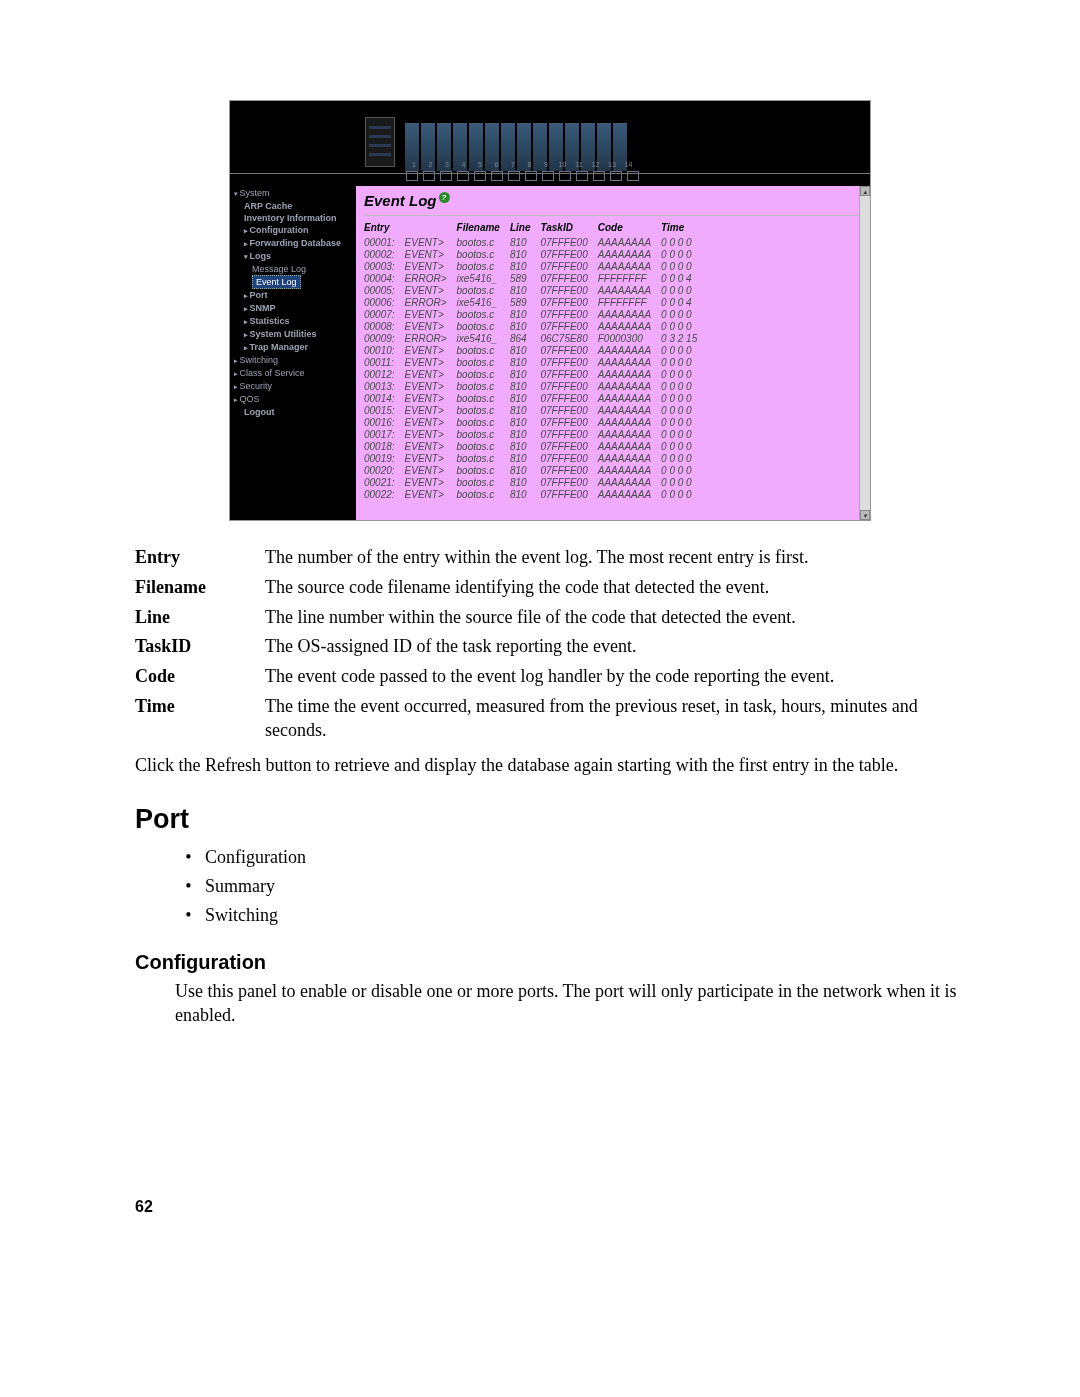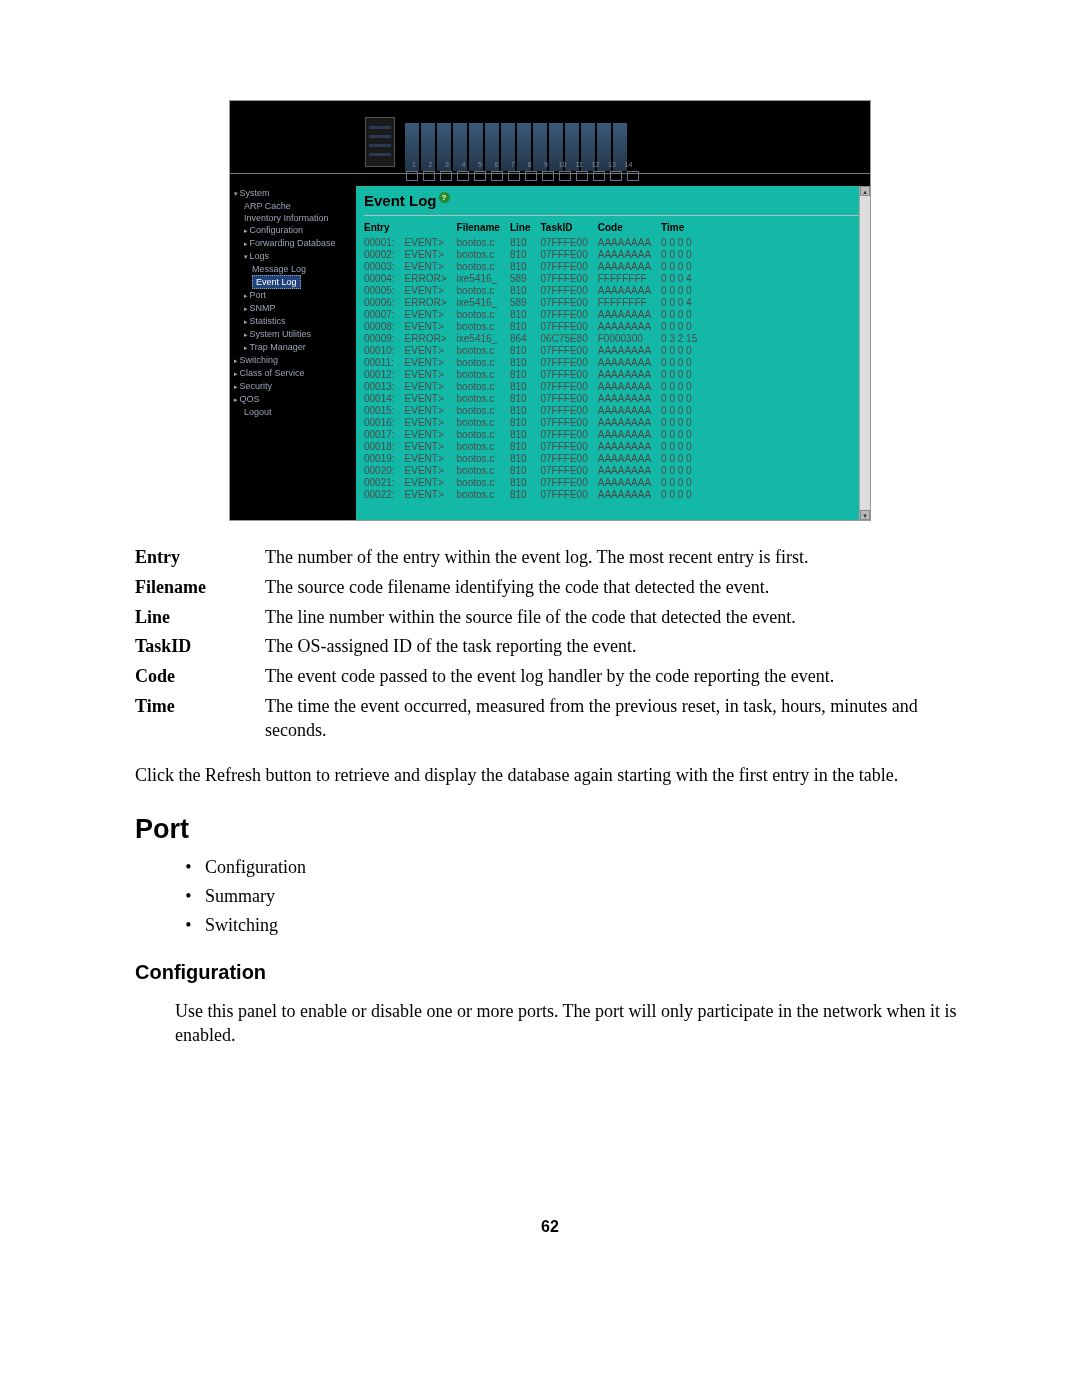--- a/index.html
+++ b/index.html
@@ -87,39 +87,40 @@
     background: #000;
   }
   .shot-sidebar {
     width: 120px;
     color: #9aa3b5;
     font-size: 9px;
     line-height: 12px;
     padding: 1px 2px 8px 4px;
     white-space: nowrap;
   }
-  .shot-sidebar .indent-1 { padding-left: 10px; }
+  .shot-sidebar .indent-1 { padding-left: 10px; font-weight: bold; }
   .shot-sidebar .indent-2 { padding-left: 18px; }
   .shot-sidebar .caret::before { content: "▸"; font-size: 7px; margin-right: 2px; color: #9aa3b5; }
   .shot-sidebar .open::before { content: "▾"; font-size: 7px; margin-right: 2px; color: #9aa3b5; }
   .shot-sidebar .sel {
     background: #20427a;
     color: #fff;
     display: inline-block;
     padding: 0 3px;
     border: 1px dotted #8aa;
     font-size: 9px;
   }
   .shot-content {
     flex: 1;
-    background: #14b8a6;
+    background: #f0abfc;
     color: #000;
     padding: 6px 0 8px 8px;
     position: relative;
     min-height: 320px;
+    font-style: italic;
   }
   .scrollbar {
     position: absolute;
     right: 0;
     top: 0;
     bottom: 0;
     width: 10px;
     background: #ddd;
     border-left: 1px solid #aaa;
   }
@@ -189,21 +190,21 @@
     padding-bottom: 6px;
   }
   .def-desc {
     display: table-cell;
     vertical-align: top;
     padding-bottom: 6px;
   }
   .body-text {
     font-size: 18px;
     line-height: 1.32;
-    margin-top: 16px;
+    margin-top: 6px;
   }
   h2.port-h {
     font-family: Arial, Helvetica, sans-serif;
     font-weight: bold;
     font-size: 27px;
     margin: 26px 0 4px 0;
   }
   h3.sub-h {
     font-family: Arial, Helvetica, sans-serif;
     font-weight: bold;
@@ -213,21 +214,21 @@
   .indent-block { margin-left: 40px; }
   ul.opts {
     margin: 8px 0 0 70px;
     padding: 0;
     font-size: 18px;
     line-height: 1.6;
   }
   ul.opts li::marker { content: "•   "; }
   .footer {
     display: flex;
-    justify-content: center;
+    justify-content: space-between;
     font-size: 16px;
     margin-top: 170px;
     font-family: Arial, Helvetica, sans-serif;
   }
   .footer .pnum { font-weight: bold; }
 </style>
 </head>
 <body>
 
 <div class="page">

